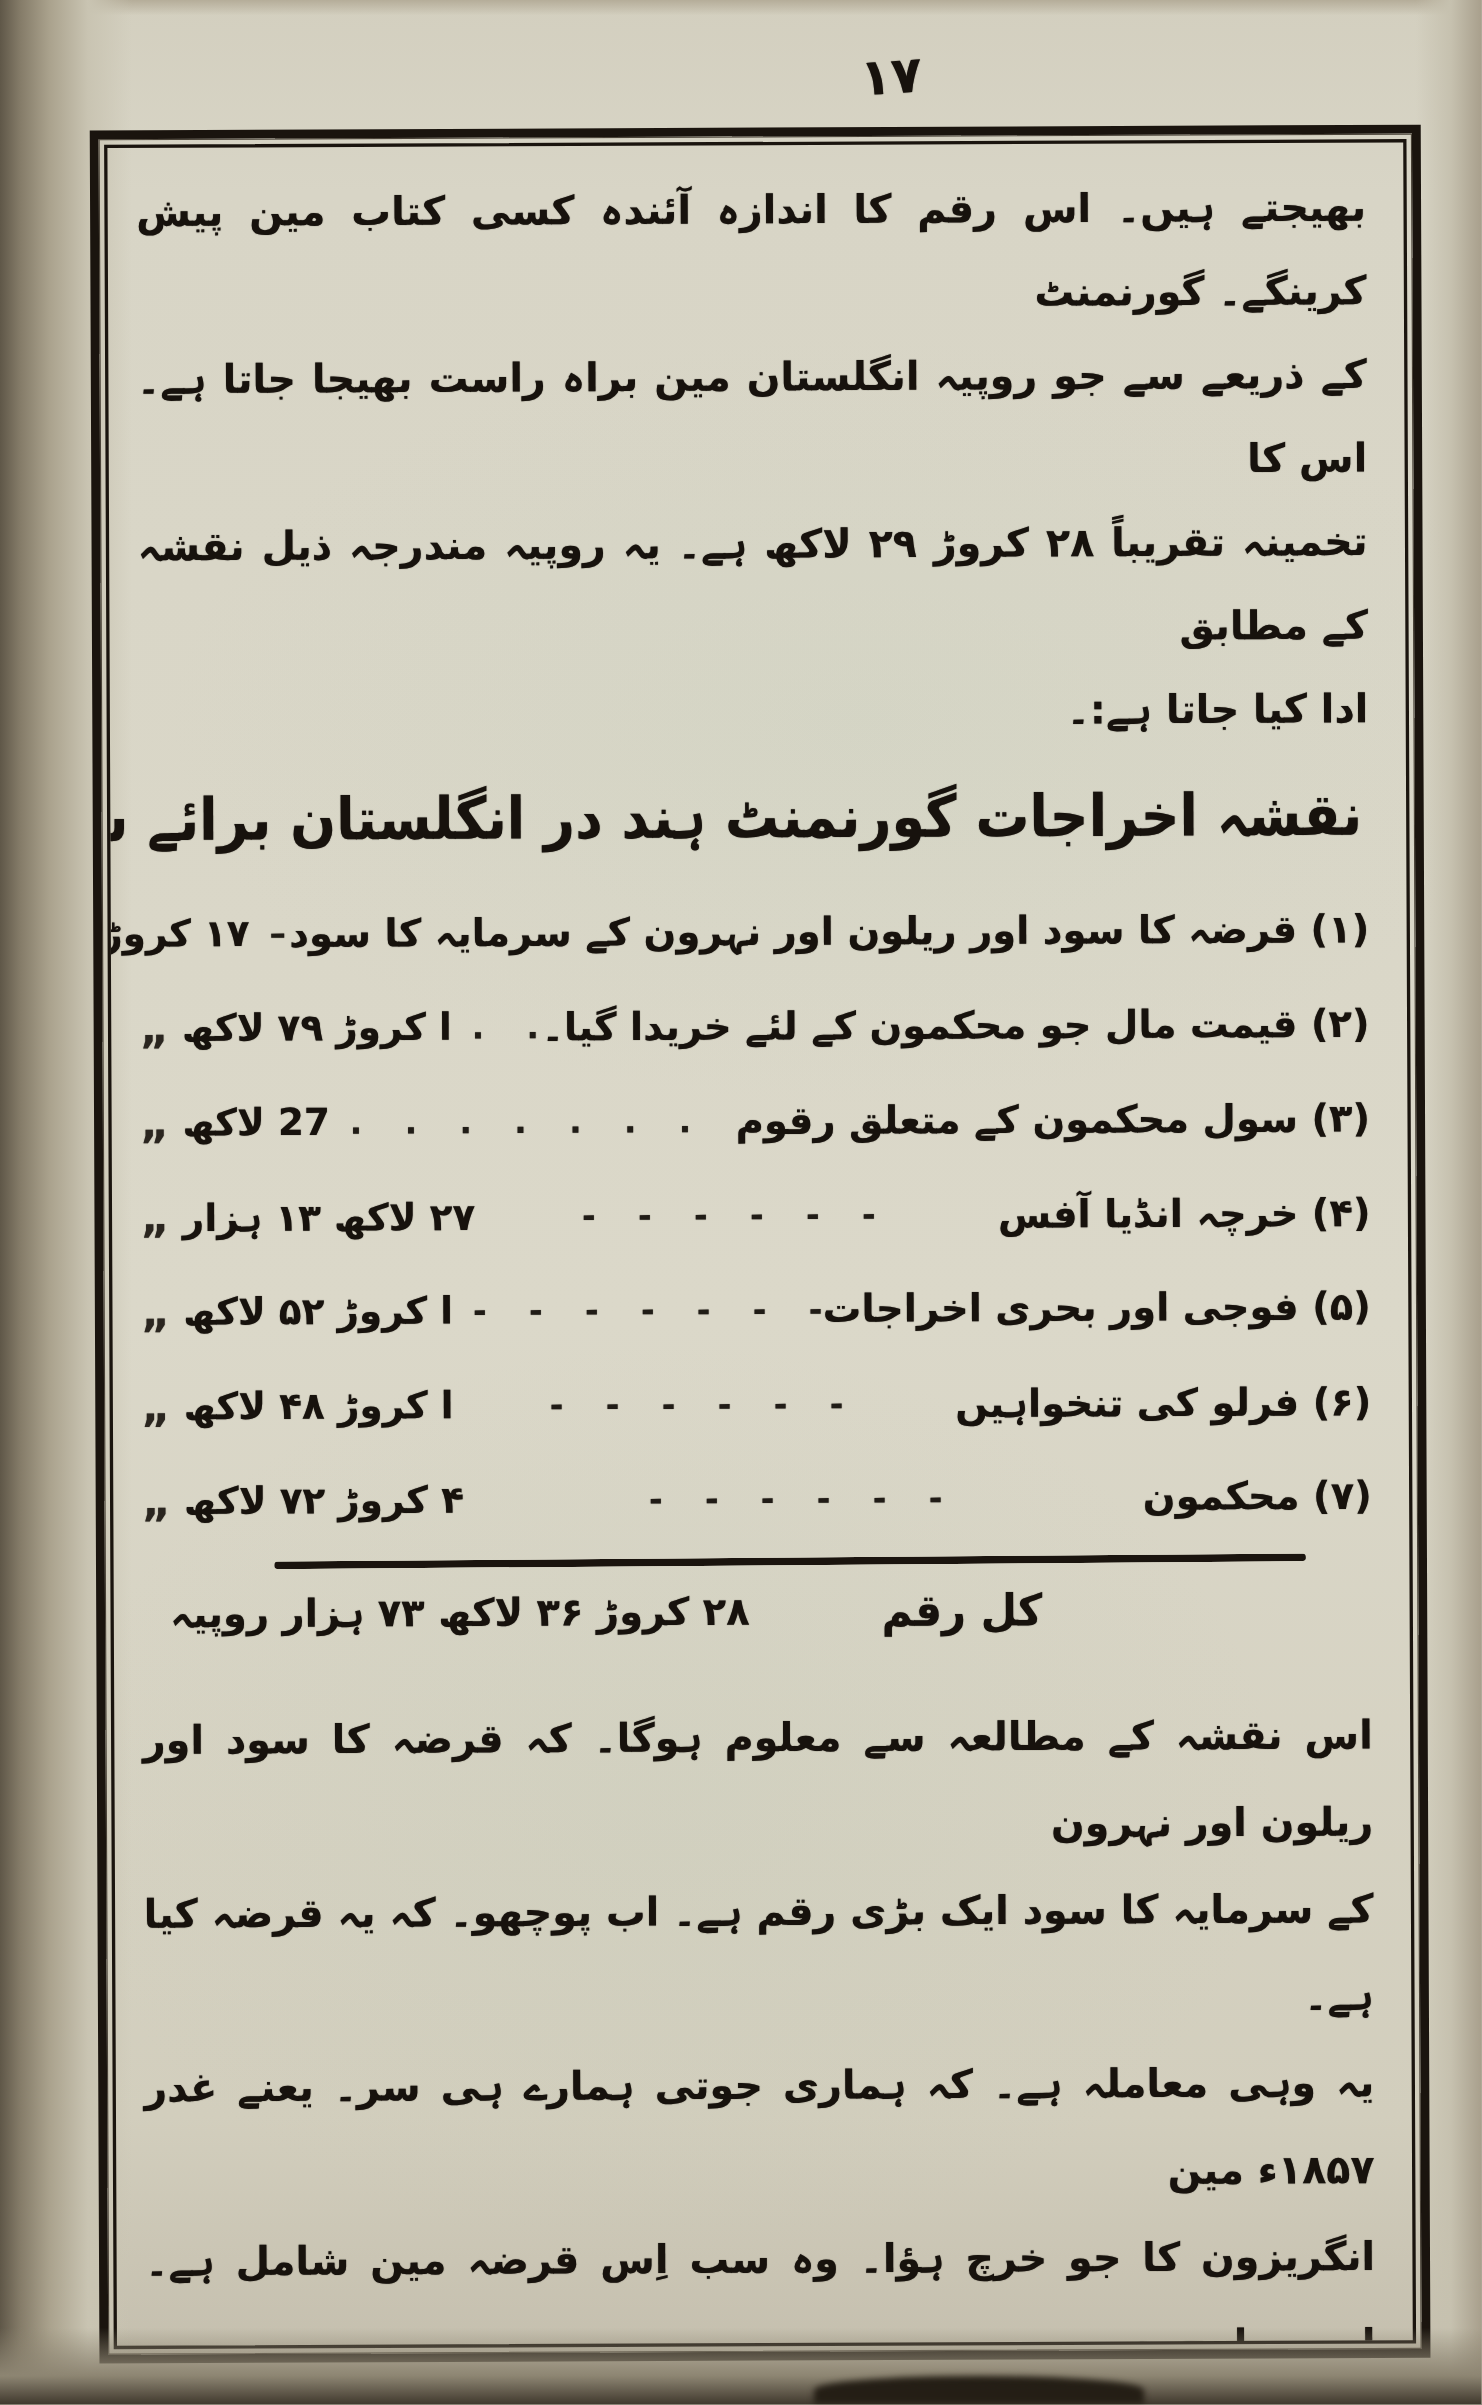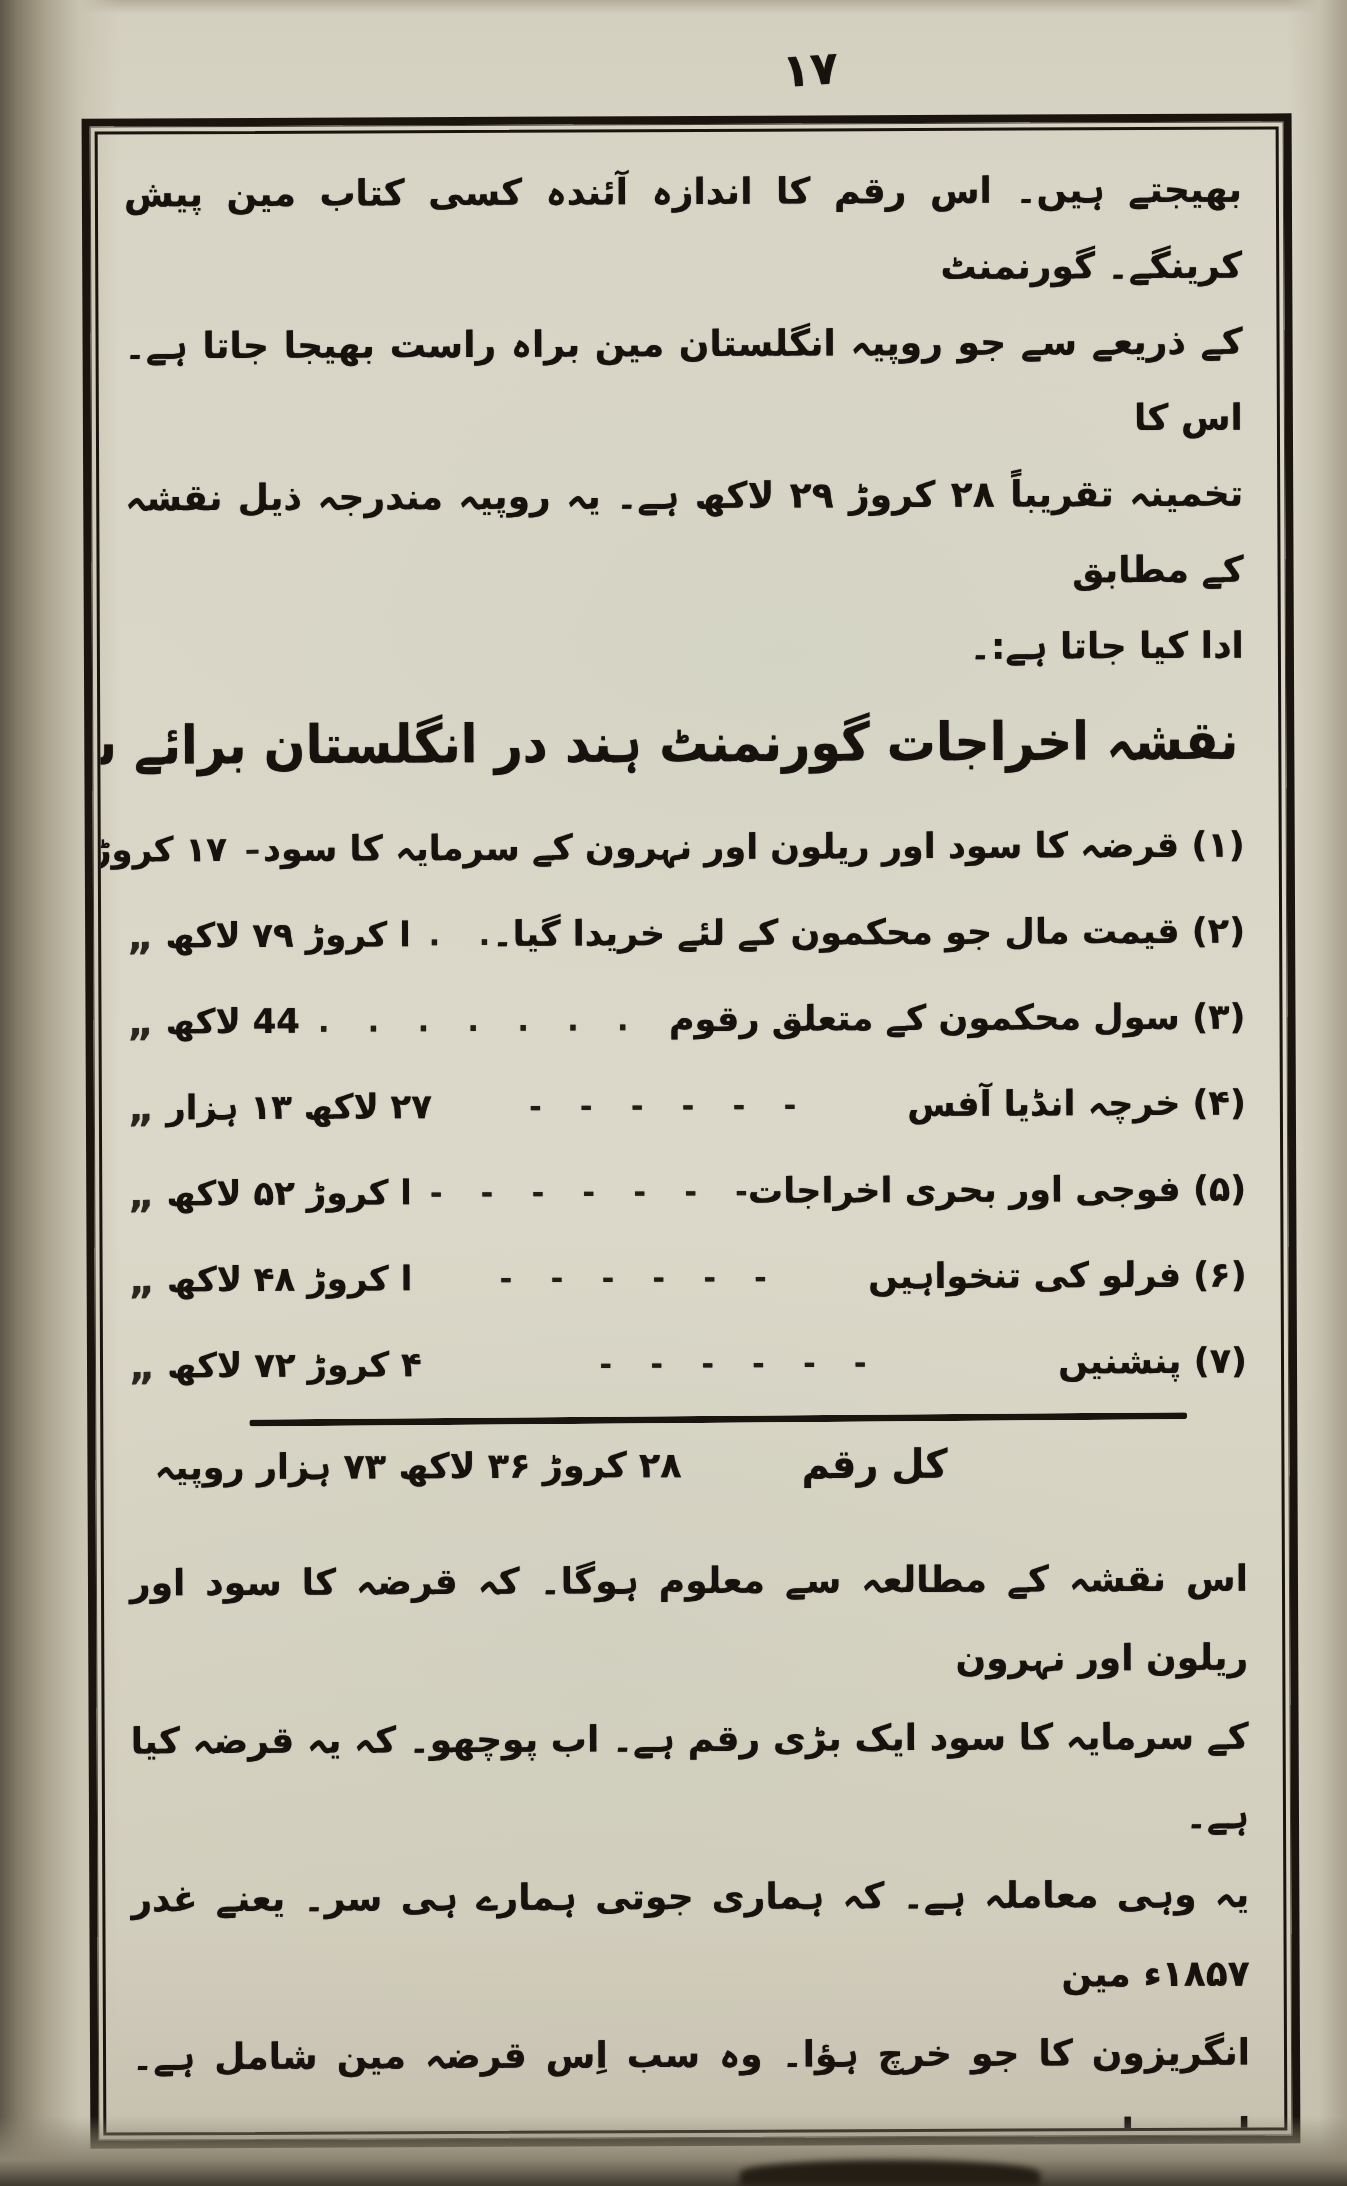--- a/index.html
+++ b/index.html
@@ -94,21 +94,21 @@
         <div class="row urdu">
           <span class="label"><span>(۲)</span> <span>قیمت مال جو محکمون کے لئے خریدا گیا۔</span></span>
           <span class="leader">. . . . . . . .</span>
           <span class="amount">ا کروڑ ۷۹ لاکھ</span>
           <span class="unit ditto">„</span>
         </div>
 
         <div class="row urdu">
           <span class="label"><span>(۳)</span> <span>سول محکمون کے متعلق رقوم</span></span>
           <span class="leader">. . . . . . . . .</span>
-          <span class="amount">44 لاکھ</span>
+          <span class="amount">27 لاکھ</span>
           <span class="unit ditto">„</span>
         </div>
 
         <div class="row urdu">
           <span class="label"><span>(۴)</span> <span>خرچہ انڈیا آفس</span></span>
           <span class="leader">-   -   -   -   -   -</span>
           <span class="amount">۲۷ لاکھ ۱۳ ہزار</span>
           <span class="unit ditto">„</span>
         </div>
 
@@ -120,21 +120,21 @@
         </div>
 
         <div class="row urdu">
           <span class="label"><span>(۶)</span> <span>فرلو کی تنخواہیں</span></span>
           <span class="leader">- -  - -  - -</span>
           <span class="amount">ا کروڑ ۴۸ لاکھ</span>
           <span class="unit ditto">„</span>
         </div>
 
         <div class="row urdu">
-          <span class="label"><span>(۷)</span> <span>پنشنیں</span></span>
+          <span class="label"><span>(۷)</span> <span>محکمون</span></span>
           <span class="leader">- -  - -  - -</span>
           <span class="amount">۴ کروڑ ۷۲ لاکھ</span>
           <span class="unit ditto">„</span>
         </div>
 
         <hr class="total-rule">
 
         <div class="total-row urdu">
           <span class="tlabel">کل رقم</span>
           <span class="tamount">۲۸ کروڑ ۳۶ لاکھ ۷۳ ہزار روپیہ</span>

